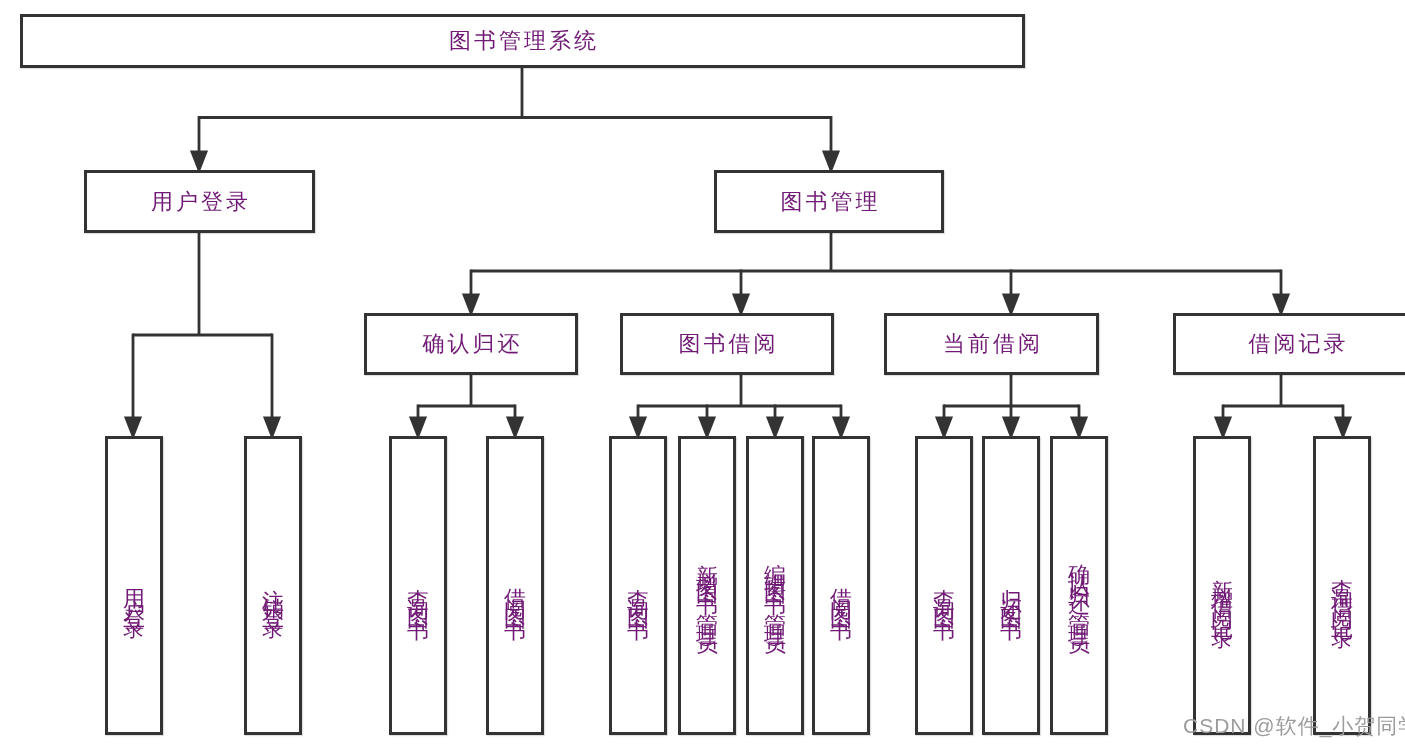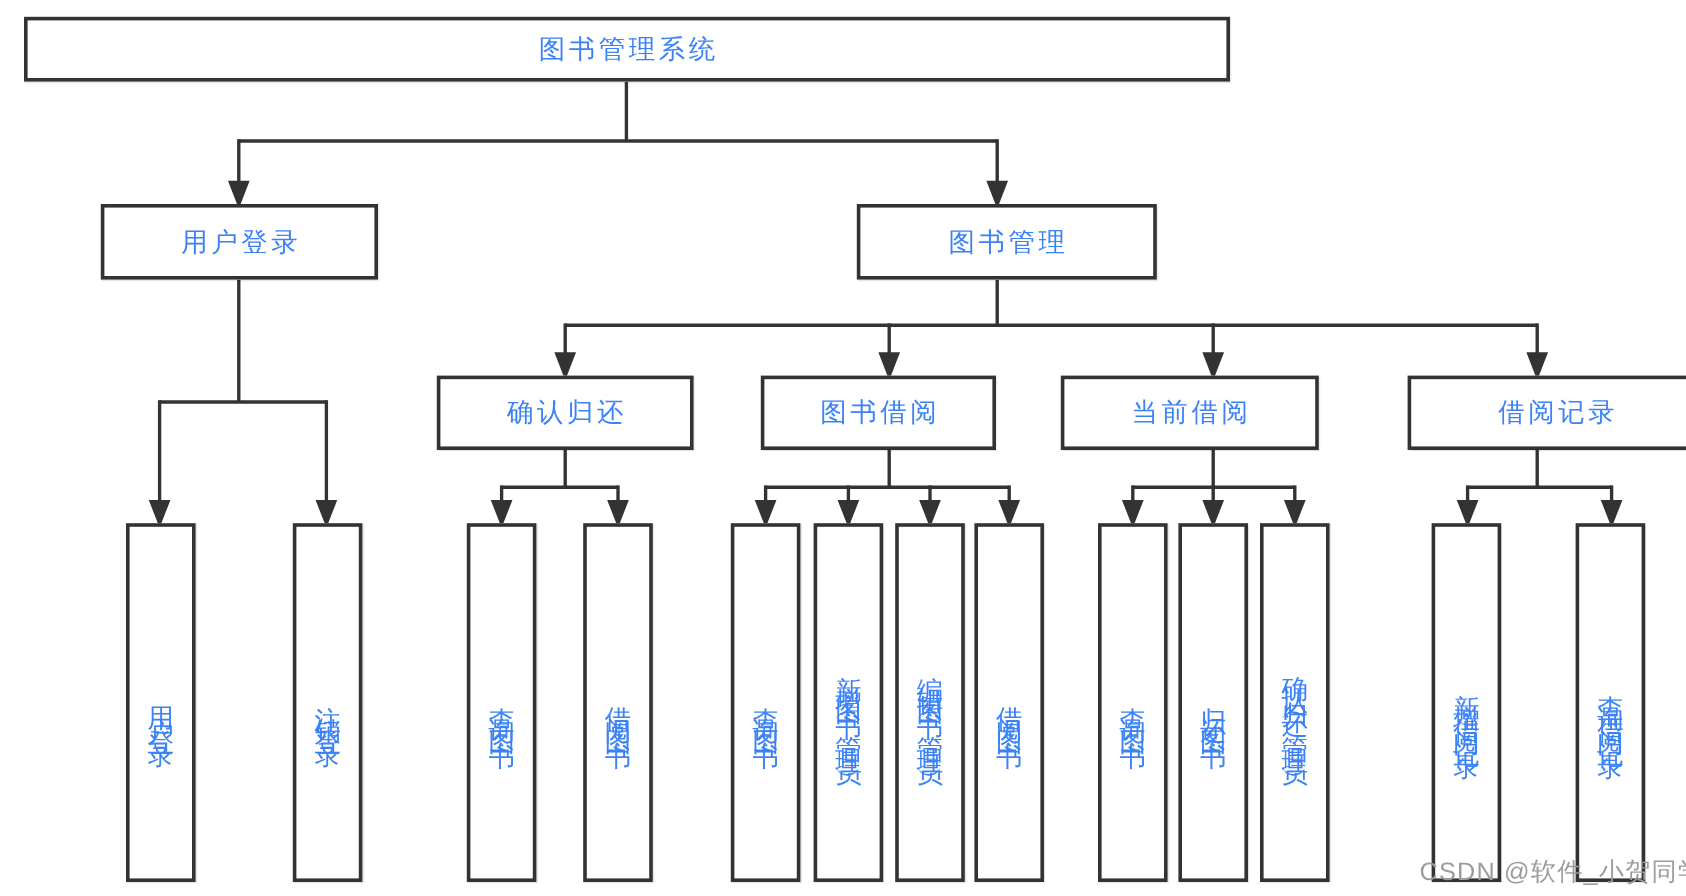--- a/index.html
+++ b/index.html
@@ -22,44 +22,44 @@
     height: 747px;
   }
   .box {
     position: absolute;
     box-sizing: border-box;
     border: 3px solid #333333;
     background: #ffffff;
     display: flex;
     align-items: center;
     justify-content: center;
-    color: #3b82f6;
+    color: #701a75;
     font-size: 22px;
     letter-spacing: 3px;
     white-space: nowrap;
     box-shadow: 1px 1px 1px rgba(0,0,0,0.12);
   }
   .box span { transform: translateX(1.5px); } 
   .vbox span {
     writing-mode: vertical-rl;
     text-orientation: mixed;
     letter-spacing: 10px;
     line-height: 1;
     transform: translateY(5px);
     white-space: nowrap;
   }
   
   #root-box        { left: 20px;   top: 14px;  width: 1005px; height: 54px; }
   
   #user-login-box  { left: 84px;   top: 170px; width: 231px;  height: 63px; }
-  #book-mgmt-box   { left: 714px;  top: 170px; width: 250px;  height: 63px; }
+  #book-mgmt-box   { left: 714px;  top: 170px; width: 230px;  height: 63px; }
   
   .l3 { top: 313px; height: 62px; }
   #new-book-box        { left: 364px;  width: 214px; }
-  #book-borrow-box     { left: 634px;  width: 196px; }
+  #book-borrow-box     { left: 620px;  width: 214px; }
   #current-borrow-box  { left: 884px;  width: 215px; }
   #borrow-record-box   { left: 1173px; width: 248px; }
   
   .l4 { top: 436px; height: 299px; width: 58px; }
   #leaf-user-login      { left: 105px; }
   #leaf-logout          { left: 244px; }
   #leaf-nb-query        { left: 389px; }
   #leaf-nb-borrow       { left: 486px; }
   #leaf-bb-query        { left: 609px; }
   #leaf-bb-add          { left: 678px; }

